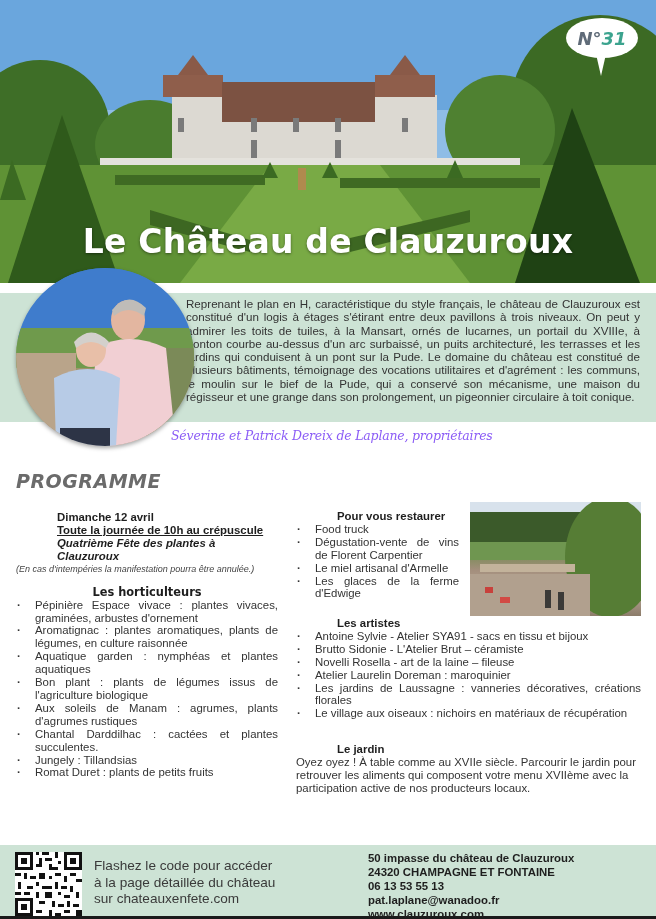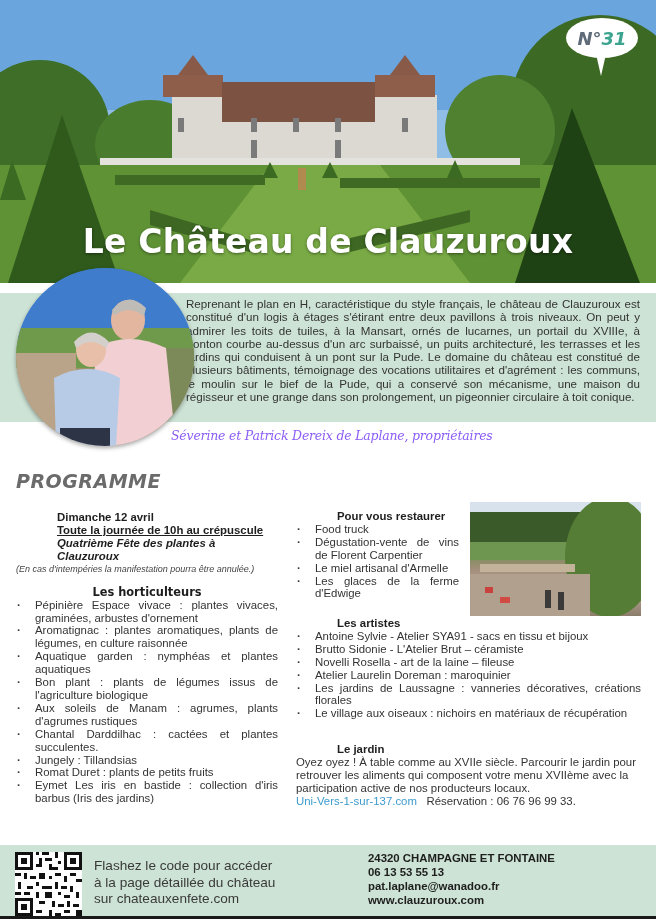--- a/index.html
+++ b/index.html
@@ -190,21 +190,20 @@
   <div class="section-head">Les horticulteurs</div>
   <ul class="bullets">
     <li>Pépinière Espace vivace : plantes vivaces, graminées, arbustes d'ornement</li>
     <li>Aromatignac : plantes aromatiques, plants de légumes, en culture raisonnée</li>
     <li>Aquatique garden :  nymphéas et plantes aquatiques</li>
     <li>Bon plant : plants de légumes issus de l'agriculture biologique</li>
     <li>Aux soleils de Manam : agrumes, plants d'agrumes rustiques</li>
     <li>Chantal Darddilhac : cactées et plantes succulentes.</li>
     <li>Jungely : Tillandsias</li>
     <li>Romat Duret : plants de petits fruits</li>
-    <li>Eymet Les iris en bastide : collection d'iris barbus (Iris des jardins)</li>
   </ul>
 </div>
 
 <div class="col-mid">
   <div class="txt bold">Pour vous restaurer</div>
   <ul class="bullets">
     <li>Food truck</li>
     <li>Dégustation-vente de vins de Florent Carpentier</li>
     <li>Le miel artisanal d'Armelle</li>
     <li>Les glaces de la ferme d'Edwige</li>
@@ -234,24 +233,20 @@
     <li>Novelli Rosella - art de la laine – fileuse</li>
     <li>Atelier Laurelin Doreman : maroquinier</li>
     <li>Les jardins de Laussagne : vanneries décoratives, créations florales</li>
     <li>Le village aux oiseaux : nichoirs en matériaux de récupération</li>
   </ul>
 </div>
 
 <div class="jardin">
   <div class="txt bold">Le jardin</div>
   <div class="txt">Oyez oyez ! À table comme au XVIIe siècle. Parcourir le jardin pour retrouver les aliments qui composent votre menu XVIIème avec la participation active de nos producteurs locaux.</div>
-  <div class="txt">
-    <span class="link">Uni-Vers-1-sur-137.com</span>&nbsp;&nbsp;
-    <span>Réservation : 06 76 96 99 33.</span>
-  </div>
 </div>
 
 <div class="footer"></div>
 <div class="footer-bottom"></div>
 
 <div class="qr">
   <svg width="67" height="64" viewBox="0 0 22 21" shape-rendering="crispEdges">
     <rect width="22" height="21" fill="#ffffff"></rect>
 
     <rect x="0" y="0" width="6" height="6" fill="#111"></rect>
@@ -311,17 +306,18 @@
   </svg>
 </div>
 
 <div class="flash">
   <div>Flashez le code pour accéder</div>
   <div>à la page détaillée du château</div>
   <div>sur chateauxenfete.com</div>
 </div>
 
 <div class="address">
+  <div>50 impasse du château de Clauzuroux</div>
   <div>24320 CHAMPAGNE ET FONTAINE</div>
   <div>06 13 53 55 13</div>
   <div>pat.laplane@wanadoo.fr</div>
   <div>www.clauzuroux.com</div>
 </div>
 
 </body></html>

